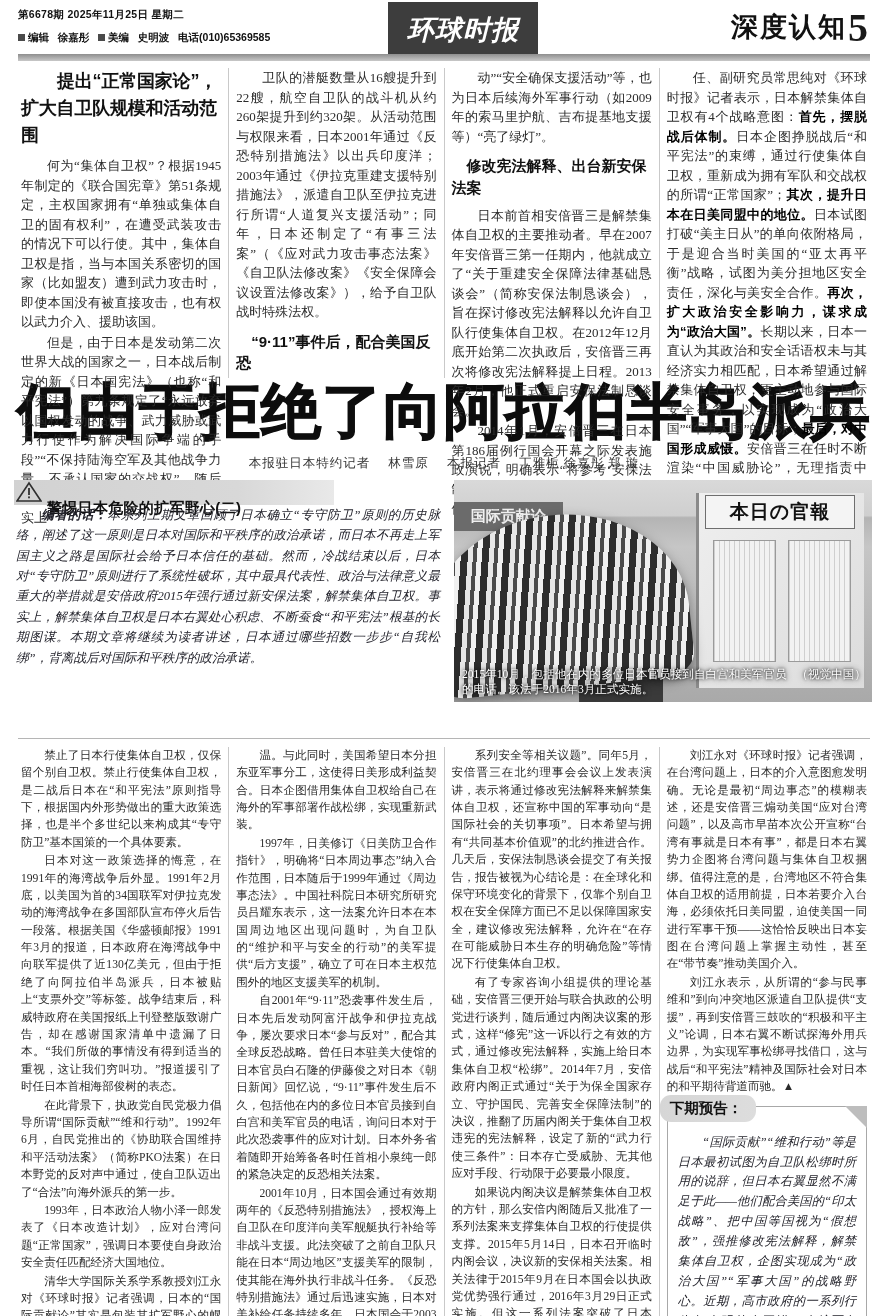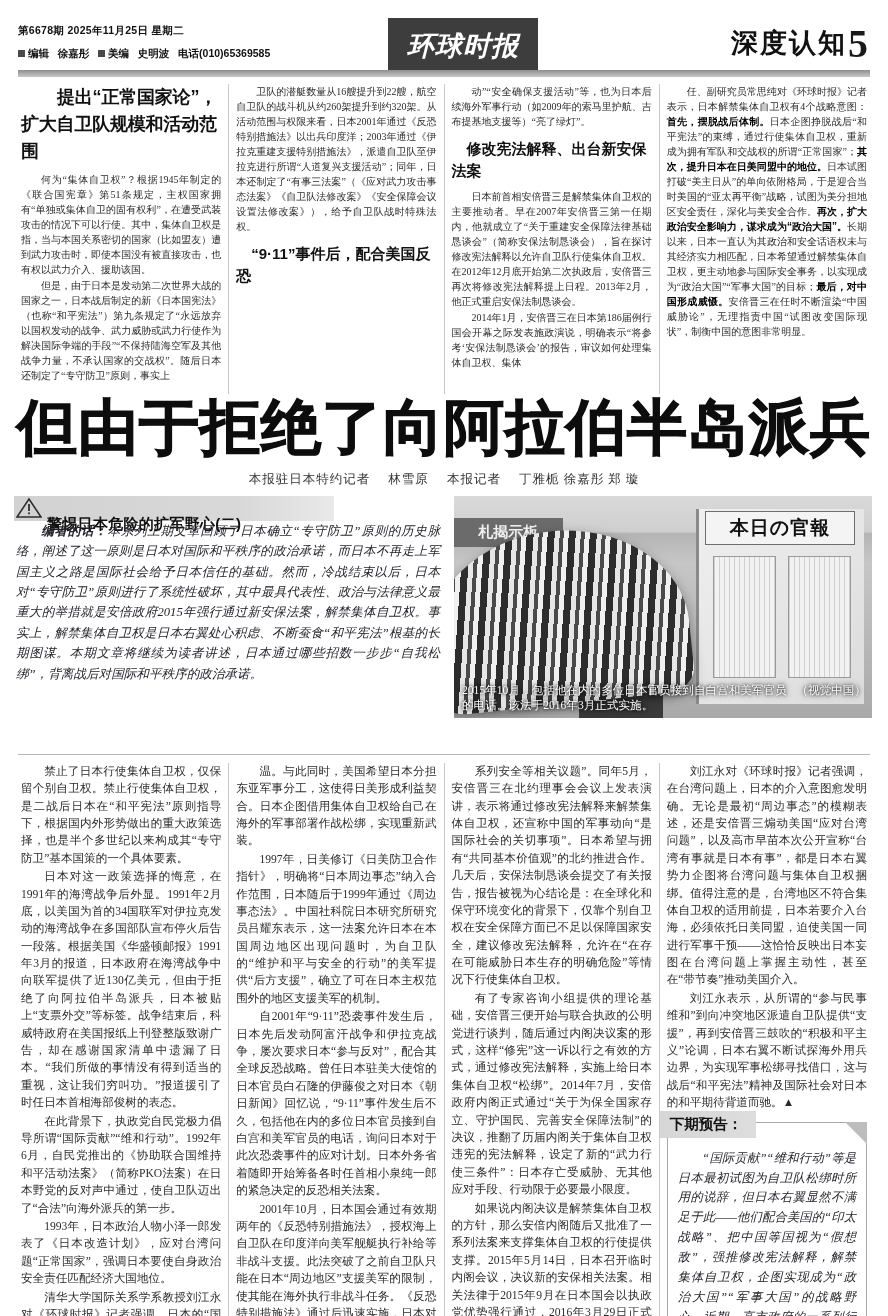--- a/index.html
+++ b/index.html
@@ -3,21 +3,21 @@
 <meta charset="utf-8">
 <style>
   * { box-sizing: border-box; margin: 0; padding: 0; }
   html, body {
     width: 888px; height: 1316px;
     background: #ffffff;
     font-family: "Liberation Serif", "DejaVu Serif", serif;
     color: #1a1a1a;
     overflow: hidden;
   }
-  .page { position: relative; width: 888px; height: 1316px; padding: 16px 14px; }
+  .page { position: relative; width: 888px; height: 1316px; padding: 0 14px; }
 
   
   .masthead { position: relative; height: 62px; }
   .mh-left { position: absolute; left: 4px; top: 8px; }
   .mh-line1 {
     font-family: "Liberation Sans", sans-serif;
     font-size: 10.5px; font-weight: 700; letter-spacing: .3px;
     color: #111; white-space: nowrap;
   }
   .mh-line2 {
@@ -56,21 +56,21 @@
     font-weight: 700; font-size: 18px; line-height: 1.5;
     color: #111; text-indent: 2em; margin-bottom: 7px;
     letter-spacing: -.2px;
   }
   .subhead2 {
     font-family: "Liberation Sans", sans-serif;
     font-weight: 700; font-size: 15px; line-height: 1.45;
     color: #111; text-indent: 1em; margin: 9px 0 7px;
   }
   p.body {
-    font-size: 10px; line-height: 1.5; text-align: justify;
+    font-size: 13px; line-height: 1.5; text-align: justify;
     text-indent: 2em; color: #2b2b2b; margin-bottom: 1px;
     text-justify: inter-ideograph;
   }
   p.body b { font-family: "Liberation Sans", sans-serif; color:#000; }
 
   
   .headline {
     text-align: center; margin-top: 2px;
     font-family: "Liberation Sans", sans-serif;
     font-weight: 700; font-size: 60px; letter-spacing: 1px;
@@ -171,21 +171,21 @@
   
   .preview {
     position: relative; margin-top: 10px;
     border: 1px solid #a8a8a8; background: #fff; padding: 26px 10px 10px;
   }
   .preview-tab {
     position: absolute; left: -8px; top: -12px;
     background: linear-gradient(to right,#d6d6d6,#dddddd);
     padding: 4px 14px 4px 10px;
     font-family: "Liberation Sans", sans-serif;
-    font-weight: 700; font-size: 14.5px; color: #111;
+    font-weight: 700; font-size: 14.5px; color: #111; border-radius: 11px;
   }
   .preview-body {
     font-family: "Liberation Serif", serif; font-style: italic;
     font-size: 12.3px; line-height: 1.62; text-align: justify;
     text-indent: 2em; color: #24242c;
   }
   .corner {
     position: absolute; right: -1px; top: -1px;
     width: 0; height: 0;
     border-left: 22px solid transparent; border-top: 22px solid #bdbdbd;
@@ -263,21 +263,21 @@
         </svg>
         <span class="ribbon-text">警惕日本危险的扩军野心(二)</span>
       </div>
       <div class="editnote"><b>编者的话：</b><span>本系列上期文章回顾了日本确立“专守防卫”原则的历史脉络，阐述了这一原则是日本对国际和平秩序的政治承诺，而日本不再走上军国主义之路是国际社会给予日本信任的基础。然而，冷战结束以后，日本对“专守防卫”原则进行了系统性破坏，其中最具代表性、政治与法律意义最重大的举措就是安倍政府2015年强行通过新安保法案，解禁集体自卫权。事实上，解禁集体自卫权是日本右翼处心积虑、不断蚕食“和平宪法”根基的长期图谋。本期文章将继续为读者讲述，日本通过哪些招数一步步“自我松绑”，背离战后对国际和平秩序的政治承诺。</span></div>
     </div>
 
     <div class="photo-wrap">
       <div class="photo">
         <div class="ph-wall"></div>
         <div class="ph-board"></div>
-        <div class="ph-smallsign">札揭示板</div>
+        <div class="ph-smallsign">国际贡献论</div>
         <div class="ph-sign">本日の官報</div>
         <div class="ph-paper ph-p1"></div>
         <div class="ph-paper ph-p2"></div>
         <div class="ph-person"></div>
         <div class="ph-umbrella"></div>
         <div class="ph-caption">
           <span class="ph-credit">（视觉中国）</span>
           <span>2015年10月，包括他在内的多位日本官员接到自白宫和美军官员的电话。该法于2016年3月正式实施。</span>
         </div>
       </div>

